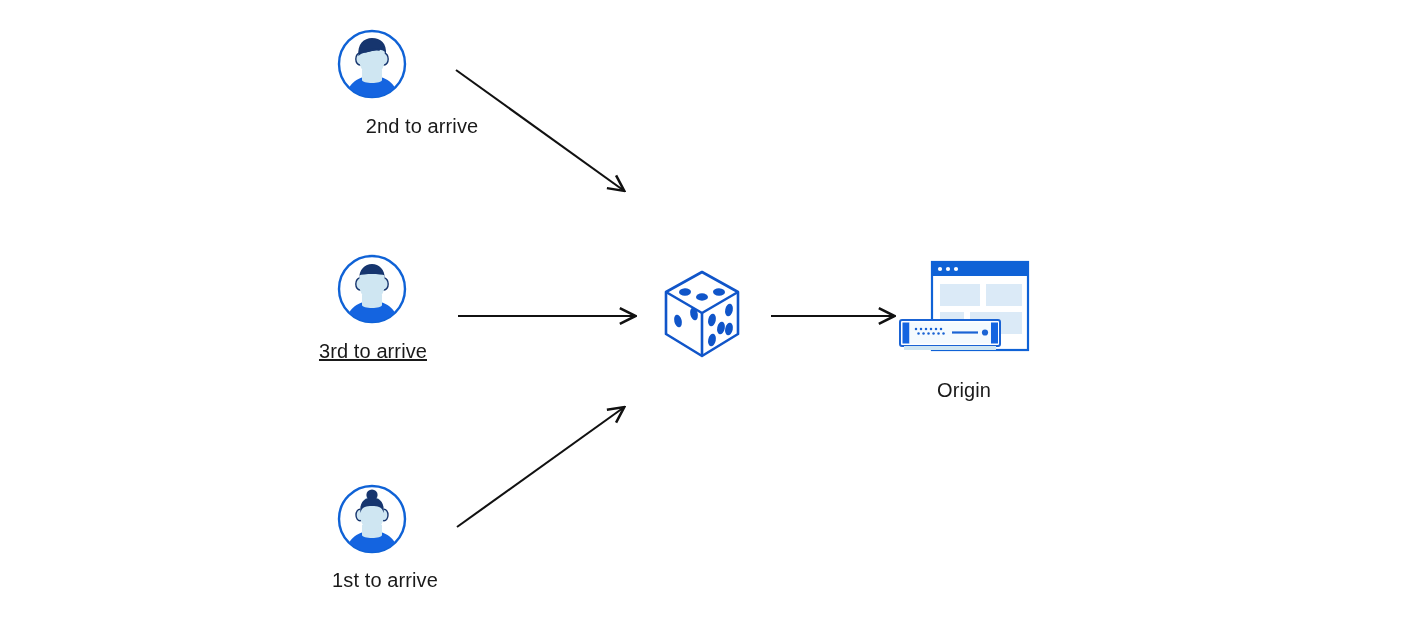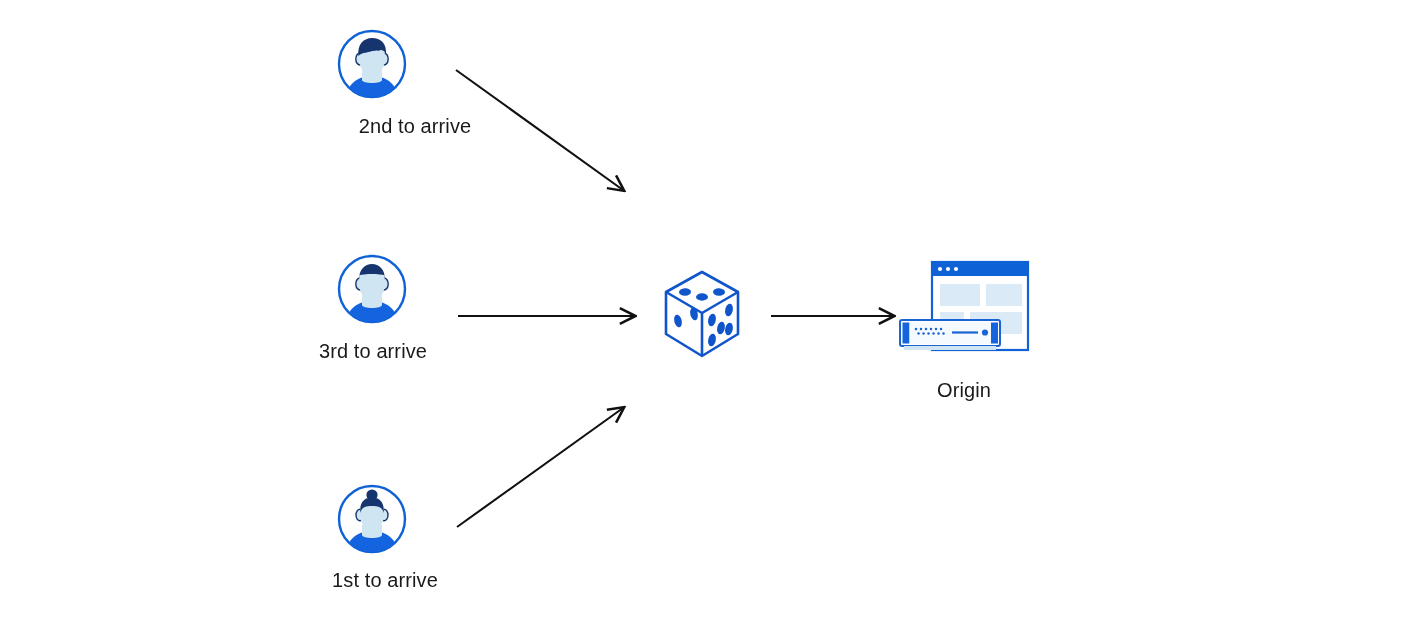--- a/index.html
+++ b/index.html
@@ -77,41 +77,41 @@
         <path d="M10 72 C10 56 22 48 36 48 C50 48 62 56 62 72 Z" fill="#1464e0"></path>
         <path d="M26 42 L26 52 C26 56 46 56 46 52 L46 42 Z" fill="#cfe6f2"></path>
         <ellipse cx="24" cy="31" rx="4.2" ry="6" fill="#cfe6f2" stroke="#16356e" stroke-width="1.4"></ellipse>
         <ellipse cx="48" cy="31" rx="4.2" ry="6" fill="#cfe6f2" stroke="#16356e" stroke-width="1.4"></ellipse>
         <path d="M23 29 C23 17 30 12 36 12 C42 12 49 17 49 29 C49 40 44 47 36 47 C28 47 23 40 23 29 Z" fill="#cfe6f2"></path>
         <path d="M22.5 28 C21 16 28 10 36 10 C44.5 10 51 15 50 27 C49.4 24 48 22.5 45 22 C40 21 34.5 23.5 30 24.5 C26.5 25.3 24 26 22.5 28 Z" fill="#16356e"></path>
         <path d="M29 23.5 C33 22.5 38.5 20.8 43 21.6" fill="none" stroke="#16356e" stroke-width="2.2" stroke-linecap="round"></path>
       </g>
     </svg>
   </div>
-  <div class="node-label" style="left:5px; top:115px; width:752px;padding-left:34px;">2nd to arrive</div>
+  <div class="node-label" style="left:12px; top:115px; width:752px;padding-left:34px;">2nd to arrive</div>
 
   <div class="avatar-wrap" style="left:336px; top:253px;">
     <svg width="72" height="72" viewBox="0 0 72 72" xmlns="http://www.w3.org/2000/svg">
       <defs>
           <clipPath id="c2">
             <circle cx="36" cy="36" r="33"></circle>
           </clipPath>
         </defs>
       <circle cx="36" cy="36" r="33" fill="#ffffff" stroke="#0f62d6" stroke-width="2.4"></circle>
       <g clip-path="url(#c2)">
         <path d="M10 72 C10 56 22 48 36 48 C50 48 62 56 62 72 Z" fill="#1464e0"></path>
         <path d="M26 42 L26 52 C26 56 46 56 46 52 L46 42 Z" fill="#cfe6f2"></path>
         <ellipse cx="24" cy="31" rx="4.2" ry="6" fill="#cfe6f2" stroke="#16356e" stroke-width="1.4"></ellipse>
         <ellipse cx="48" cy="31" rx="4.2" ry="6" fill="#cfe6f2" stroke="#16356e" stroke-width="1.4"></ellipse>
         <path d="M23 29 C23 17 30 12 36 12 C42 12 49 17 49 29 C49 40 44 47 36 47 C28 47 23 40 23 29 Z" fill="#cfe6f2"></path>
         <path d="M23 27 C23 16 29 11 36 11 C43 11 49 16 49 27 L49 22.5 C44 20.5 28 20.5 23 22.5 Z" fill="#16356e"></path>
       </g>
     </svg>
   </div>
-  <div class="node-label" style="left:0; top:340px; width:746px;">3rd to arrive</div>
+  <div class="node-label" style="left:0; top:340px; width:746px;text-decoration:underline;">3rd to arrive</div>
 
   <div class="avatar-wrap" style="left:336px; top:483px;">
     <svg width="72" height="72" viewBox="0 0 72 72" xmlns="http://www.w3.org/2000/svg">
       <defs>
           <clipPath id="c3">
             <circle cx="36" cy="36" r="33"></circle>
           </clipPath>
         </defs>
       <circle cx="36" cy="36" r="33" fill="#ffffff" stroke="#0f62d6" stroke-width="2.4"></circle>
       <g clip-path="url(#c3)">

